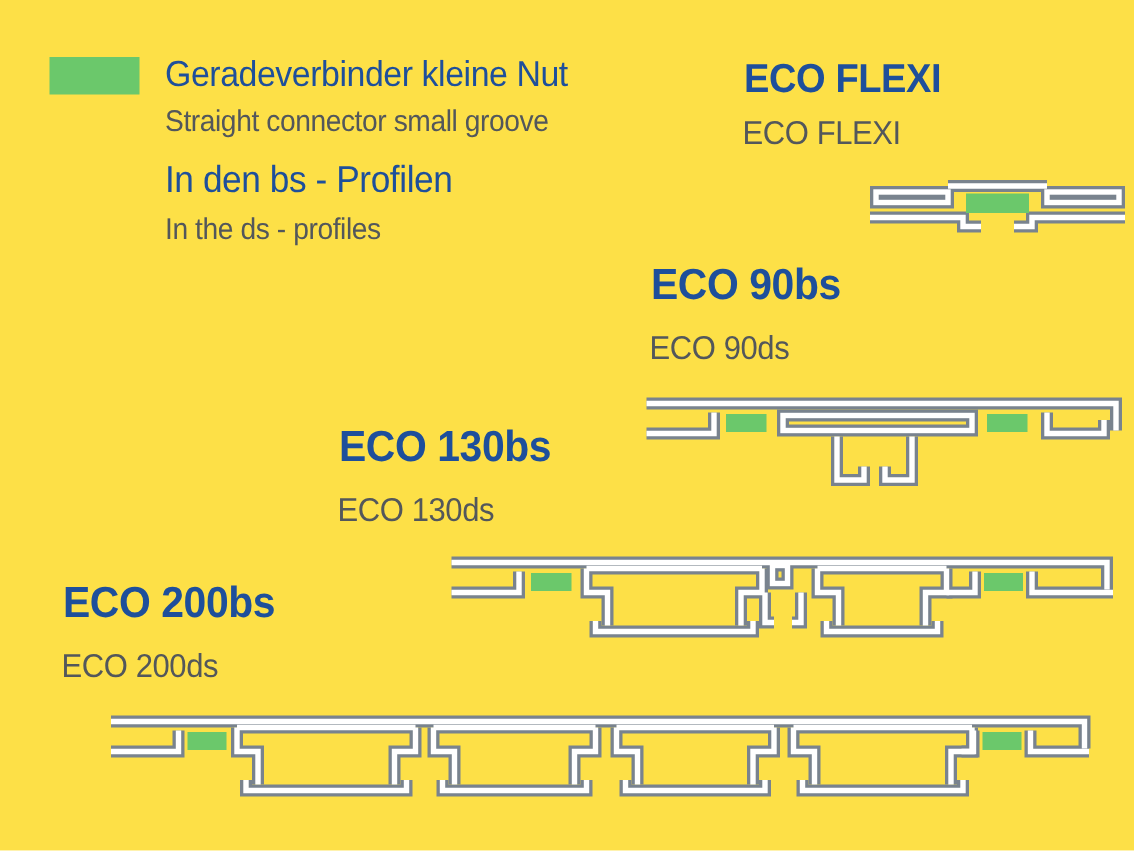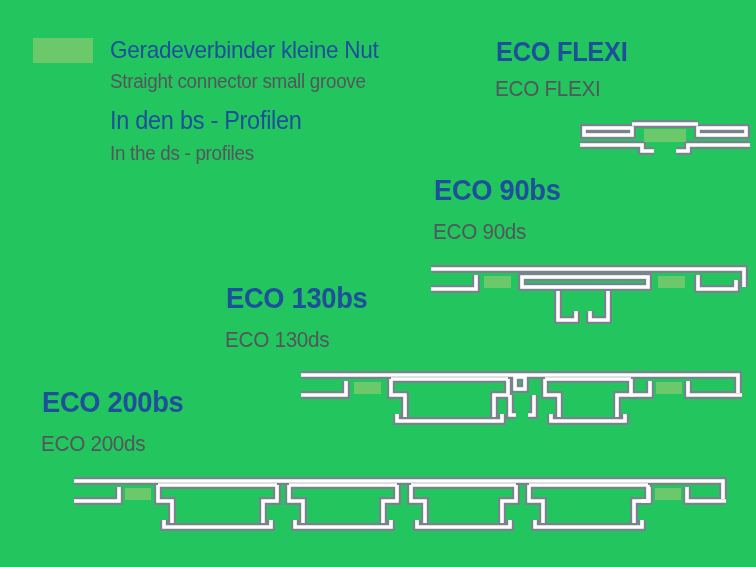--- a/index.html
+++ b/index.html
@@ -1,17 +1,17 @@
 <!DOCTYPE html>
 <html><head>
 <meta charset="utf-8">
 <style>
   html,body{margin:0;padding:0;background:#ffffff;}
   #page{
-    position:relative;width:756px;height:567px;background:#22c55e;overflow:hidden;
+    position:relative;width:756px;height:567px;background:#fde047;overflow:hidden;
     font-family:"Liberation Sans", sans-serif;
   }
   .abs{position:absolute;}
   .cond{transform:scaleX(.94);transform-origin:0 0;white-space:nowrap;letter-spacing:-0.3px;}
   .blue{color:#1e4f9b;}
   .graytxt{color:#53575b;}
   .legend-title{font-size:24px;font-weight:500;}
   .legend-sub{font-size:20px;font-weight:400;}
   .sec-title{font-size:29px;font-weight:700;color:#1e4f9b;}
   .sec-title.flexi{font-size:27px;}

